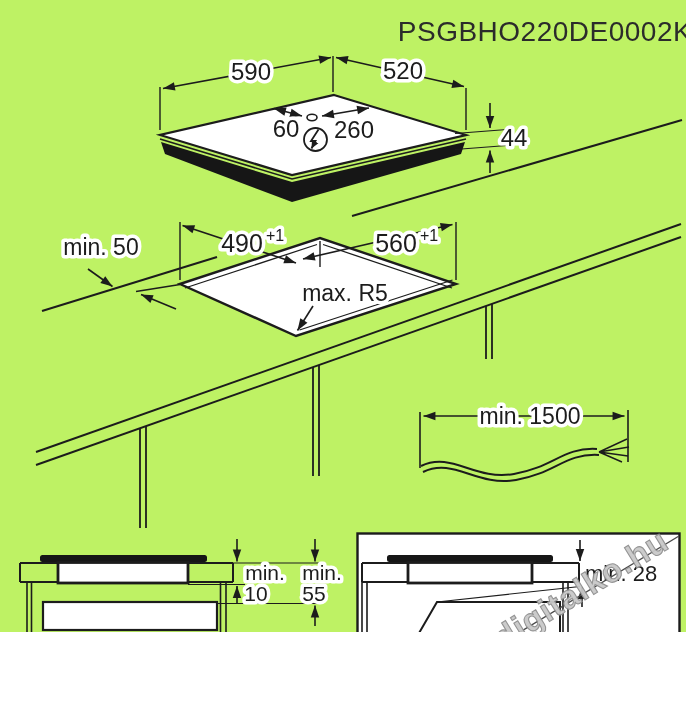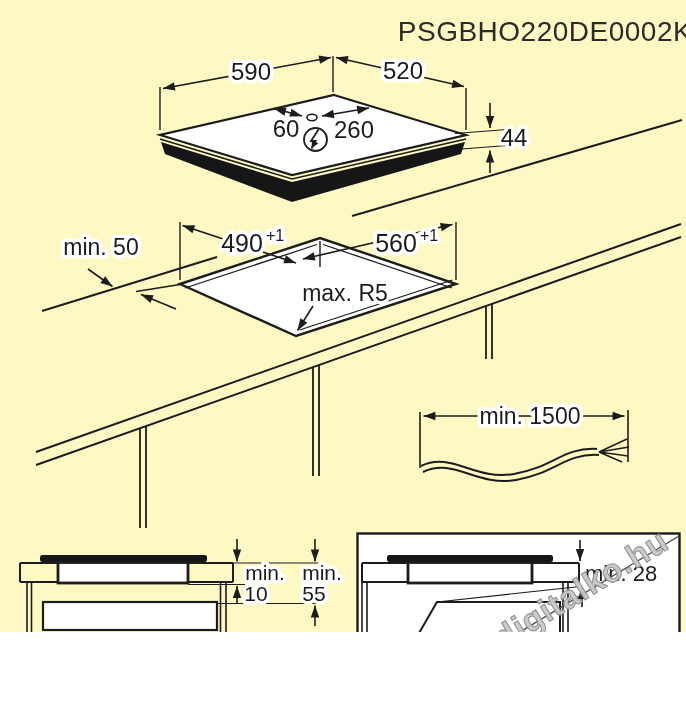--- a/index.html
+++ b/index.html
@@ -1,16 +1,16 @@
 <!DOCTYPE html>
 <html><head>
 <meta charset="utf-8">
 <style>
   html,body { margin:0; padding:0; background:#ffffff; }
-  #page { width:686px; height:632px; background:#fef9c3; position:relative; overflow:hidden; }
+  #page { width:686px; height:632px; background:#bef264; position:relative; overflow:hidden; }
   svg { display:block; }
   svg text { font-family:"Liberation Sans","DejaVu Sans",sans-serif; fill:#1c1c1c; }
   .ln   { stroke:#1c1c1c; fill:none; }
   .fillw{ fill:#ffffff; }
   .blk  { fill:#161616; stroke:none; }
   .halo { paint-order:stroke; stroke:#ffffff; stroke-width:7px; stroke-linejoin:round; }
   .model{ font-size:28px; letter-spacing:.5px; fill:#2b2b2b; }
   .dim  { font-size:24px; }
   .dim2 { font-size:25px; }
   .sup  { font-size:16px; }

